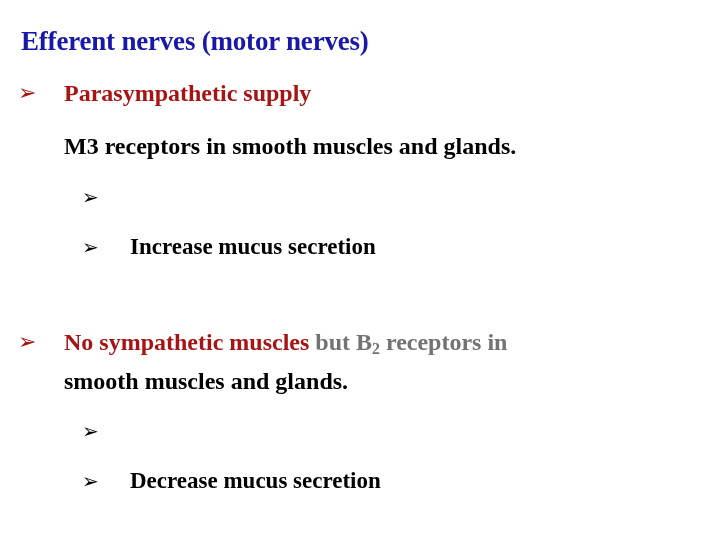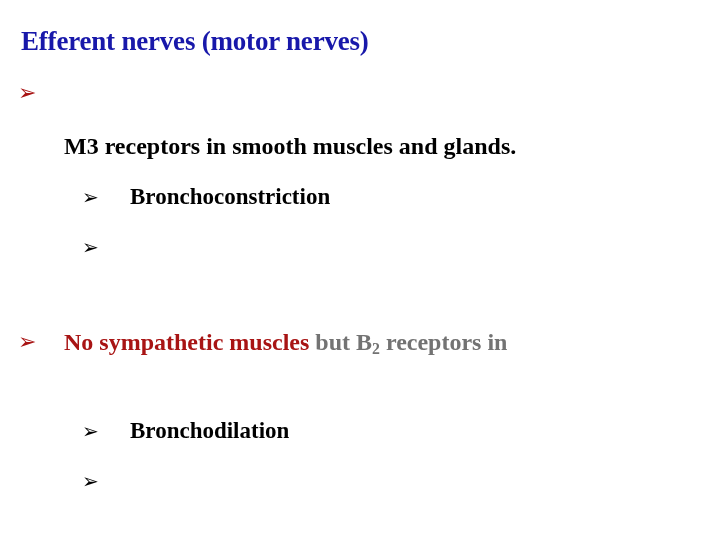--- a/index.html
+++ b/index.html
@@ -119,41 +119,43 @@
 </style>
 </head>
 <body>
 
 <div class="slide">
 
   <div class="slide-title">Efferent nerves (motor nerves)</div>
 
   <div class="line lvl1" style="top:80px;">
     <span class="bullet">➢</span>
+    <span class="txt">Parasympathetic supply</span>
   </div>
 
   <div class="body-line" style="top:133px;">M3 receptors in smooth muscles and glands.</div>
 
   <div class="line lvl2" style="top:184px;">
     <span class="bullet">➢</span>
-    <span class="txt">Bronchoconstriction</span>
   </div>
 
   <div class="line lvl2" style="top:234px;">
     <span class="bullet">➢</span>
+    <span class="txt">Increase mucus secretion</span>
   </div>
 
   <div class="line lvl1" style="top:329px;">
     <span class="bullet">➢</span>
     <span class="txt"><span>No sympathetic muscles</span><span class="blk"> but B</span><sub class="blk">2</sub><span class="blk"> receptors in</span></span>
   </div>
 
+  <div class="cont" style="top:368px;">smooth muscles and glands.</div>
 
   <div class="line lvl2" style="top:418px;">
     <span class="bullet">➢</span>
-    <span class="txt">Bronchodilation</span>
   </div>
 
   <div class="line lvl2" style="top:468px;">
     <span class="bullet">➢</span>
+    <span class="txt">Decrease mucus secretion</span>
   </div>
 
 </div>
 
 </body></html>

